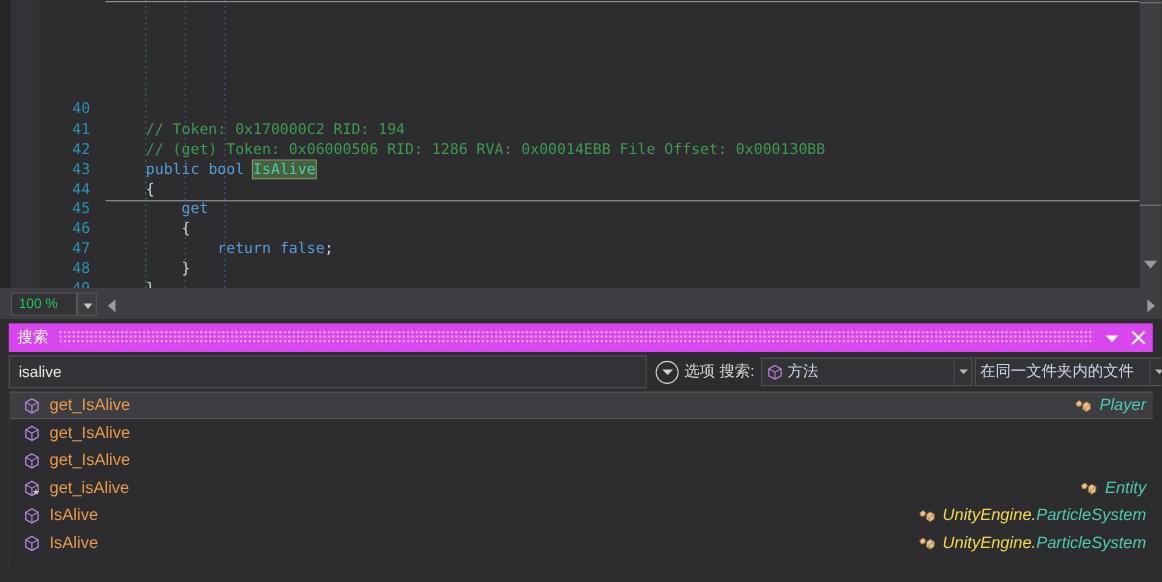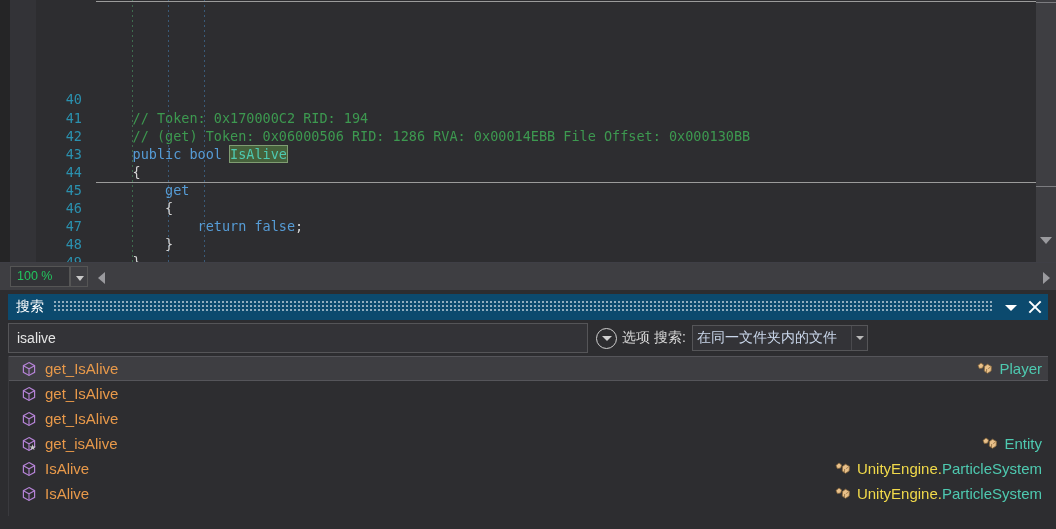--- a/index.html
+++ b/index.html
@@ -111,21 +111,21 @@
     border-top: 6px solid transparent; border-bottom: 6px solid transparent;
     border-left: 7px solid #9a9a9e;
   }
 
   
   .searchpanel {
     position: absolute; left: 0; top: 290px; width: 1056px; height: 239px;
     background: #2d2d30; padding: 4px 8px 0 8px;
   }
   .panel-title {
-    position: relative; height: 26px; background: #0c4a6e; display: flex;
+    position: relative; height: 26px; background: #d946ef; display: flex;
     align-items: center;
   }
   .panel-title .ttext {
     color: #ffffff; font-size: 14px; padding-left: 8px; margin-right: 10px;
     white-space: nowrap;
   }
   .panel-title .dots {
     flex: 1; height: 12px;
     background-image: radial-gradient(circle at 1px 1px, rgba(255,255,255,.55) 1px, transparent 1.2px);
     background-size: 4px 4px;
@@ -201,21 +201,21 @@
     position: relative; height: 25px; display: flex; align-items: center;
     padding: 0 6px 0 12px; white-space: nowrap;
   }
   .row.selected { background: #3e3e42; border-top: 1px solid #55555a; border-bottom: 1px solid #55555a; }
   .row .ricon { width: 16px; height: 16px; margin-right: 8px; flex: 0 0 auto; position: relative; }
   .row .rname { color: #e8994a; font-size: 15px; }
   .row .rstar {
     position: absolute; left: 20px; top: 13px; color: #c8c8c8; font-size: 11px; line-height: 8px;
   }
   .row .rspacer { flex: 1; }
-  .row .rtype { font-size: 15px; display: flex; align-items: flex-start; }
+  .row .rtype { font-size: 15px; display: flex; align-items: center; font-style: italic; }
   .ns { color: #f0d94a; }
   .tn { color: #4ec9b0; }
   .classicon { width: 17px; height: 16px; margin-right: 5px; flex: 0 0 auto; }
   .leftrail {
     position: absolute; left: 0; top: 0; width: 4px; height: 100%; background: #2d2d30;
   }
 </style>
 </head>
 <body>
 
@@ -259,20 +259,29 @@
     </div>
 
     <div class="toolrow">
       <div class="searchfield" title="搜索">isalive</div>
 
       <div class="optzone">
         <div class="circle-chev"></div>
         <div class="optlabel">选项</div>
         <div class="searchlabel">搜索:</div>
 
+        <div class="combo combo-type">
+          <svg class="cube" viewBox="0 0 16 16">
+            <path d="M8 1.4 14 4.6v6.8L8 14.6 2 11.4V4.6z" fill="none" stroke="#b583d6" stroke-width="1.2"></path>
+            <path d="M2 4.6 8 7.8l6-3.2M8 7.8v6.8" fill="none" stroke="#b583d6" stroke-width="1.1"></path>
+          </svg>
+          <div class="cval">方法</div>
+          <div class="rspacer" style="flex:1"></div>
+          <div class="carrow"></div>
+        </div>
 
         <div class="combo combo-scope">
           <div class="cval">在同一文件夹内的文件</div>
           <div class="rspacer" style="flex:1"></div>
           <div class="carrow"></div>
         </div>
       </div>
     </div>
 
     <div class="results" id="results">

